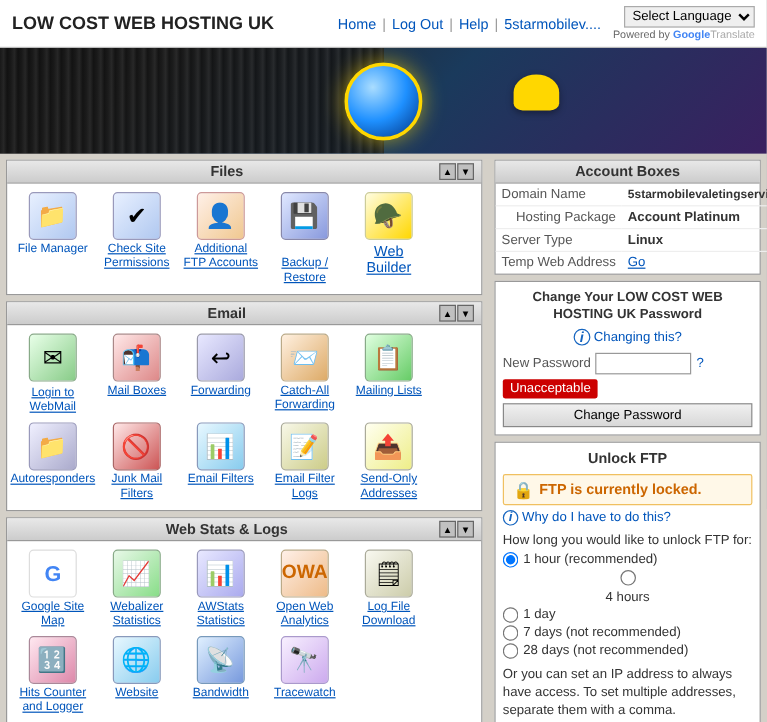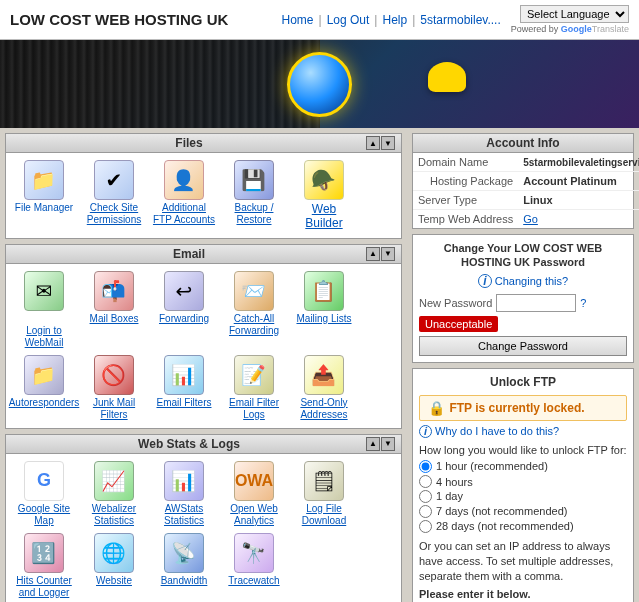--- a/index.html
+++ b/index.html
@@ -57,41 +57,41 @@
         <div style="display:flex;flex-direction:column;align-items:center;width:68px;text-align:center;cursor:pointer;padding:2px;">
           <div style="width:40px;height:40px;background:linear-gradient(135deg,#e8f0ff,#b0c8f0);border:1px solid #99b;border-radius:4px;display:flex;align-items:center;justify-content:center;font-size:20px;">✔</div>
           <span style="font-size:10px;color:#0055bb;text-decoration:underline;margin-top:2px;line-height:1.2;">Check Site Permissions</span>
         </div>
         <div style="display:flex;flex-direction:column;align-items:center;width:68px;text-align:center;cursor:pointer;padding:2px;">
           <div style="width:40px;height:40px;background:linear-gradient(135deg,#fff0e8,#f0c890);border:1px solid #c99;border-radius:4px;display:flex;align-items:center;justify-content:center;font-size:20px;">👤</div>
           <span style="font-size:10px;color:#0055bb;text-decoration:underline;margin-top:2px;line-height:1.2;">Additional FTP Accounts</span>
         </div>
         <div style="display:flex;flex-direction:column;align-items:center;width:68px;text-align:center;cursor:pointer;padding:2px;">
           <div style="width:40px;height:40px;background:linear-gradient(135deg,#e0e8ff,#8899dd);border:1px solid #88a;border-radius:4px;display:flex;align-items:center;justify-content:center;font-size:20px;">💾</div>
-          <span style="font-size:10px;color:#0055bb;text-decoration:underline;margin-top:2px;line-height:1.2;">Backup / Restore</span>
+          <span style="font-size:10px;color:#0055bb;text-decoration:underline;margin-top:14px;line-height:1.2;">Backup / Restore</span>
         </div>
         <div style="display:flex;flex-direction:column;align-items:center;width:68px;text-align:center;cursor:pointer;padding:2px;">
           <div style="width:40px;height:40px;background:linear-gradient(135deg,#fffde0,#ffd700);border:1px solid #cc9;border-radius:4px;display:flex;align-items:center;justify-content:center;font-size:20px;">🪖</div>
           <span style="font-size:12px;color:#0055bb;text-decoration:underline;margin-top:2px;line-height:1.2;">Web Builder</span>
         </div>
       </div>
     </div>
 
     <div style="background:#fff; border:1px solid #999;">
       <div style="background:linear-gradient(to bottom,#e8e8e8,#ccc); border-bottom:1px solid #999; padding:2px 6px; display:flex; align-items:center; justify-content:space-between;">
         <span style="flex:1;text-align:center;font-weight:bold;font-size:12px;color:#333;">Email</span>
         <div style="display:flex;gap:1px;">
           <div style="width:14px;height:14px;background:#c0c0c0;border:1px solid #666;font-size:8px;display:flex;align-items:center;justify-content:center;cursor:pointer;">▲</div>
           <div style="width:14px;height:14px;background:#c0c0c0;border:1px solid #666;font-size:8px;display:flex;align-items:center;justify-content:center;cursor:pointer;">▼</div>
         </div>
       </div>
       <div style="display:flex;flex-wrap:wrap;padding:5px 4px;gap:2px;">
         <div style="display:flex;flex-direction:column;align-items:center;width:68px;text-align:center;cursor:pointer;padding:2px;">
           <div style="width:40px;height:40px;background:linear-gradient(135deg,#e8ffe8,#88cc88);border:1px solid #8a8;border-radius:4px;display:flex;align-items:center;justify-content:center;font-size:20px;">✉</div>
-          <span style="font-size:10px;color:#0055bb;text-decoration:underline;margin-top:14px;line-height:1.2;">Login to WebMail</span>
+          <span style="font-size:10px;color:#0055bb;text-decoration:underline;margin-top:4px;line-height:1.2;">Login to WebMail</span>
         </div>
         <div style="display:flex;flex-direction:column;align-items:center;width:68px;text-align:center;cursor:pointer;padding:2px;">
           <div style="width:40px;height:40px;background:linear-gradient(135deg,#ffe8e8,#dd8888);border:1px solid #a88;border-radius:4px;display:flex;align-items:center;justify-content:center;font-size:20px;">📬</div>
           <span style="font-size:10px;color:#0055bb;text-decoration:underline;margin-top:2px;line-height:1.2;">Mail Boxes</span>
         </div>
         <div style="display:flex;flex-direction:column;align-items:center;width:68px;text-align:center;cursor:pointer;padding:2px;">
           <div style="width:40px;height:40px;background:linear-gradient(135deg,#e8e8ff,#aaaadd);border:1px solid #99a;border-radius:4px;display:flex;align-items:center;justify-content:center;font-size:20px;">↩</div>
           <span style="font-size:10px;color:#0055bb;text-decoration:underline;margin-top:2px;line-height:1.2;">Forwarding</span>
         </div>
         <div style="display:flex;flex-direction:column;align-items:center;width:68px;text-align:center;cursor:pointer;padding:2px;">
@@ -183,21 +183,21 @@
       </div>
 
     </div>
 
   </div>
 
   <div style="width:232px; padding:5px; display:flex; flex-direction:column; gap:5px; flex-shrink:0;">
 
     <div style="background:#fff; border:1px solid #999;">
       <div style="background:linear-gradient(to bottom,#e8e8e8,#ccc); border-bottom:1px solid #999; padding:2px 8px; text-align:center; font-weight:bold; font-size:12px; color:#333;">
-        <span>Account Info</span>
+        <span>Account Boxes</span>
       </div>
       <table style="width:100%;border-collapse:collapse;font-size:11px;">
         <tbody>
             <tr>
           <td style="padding:3px 5px;border-bottom:1px solid #eee;color:#555;white-space:nowrap;">Domain Name</td>
           <td style="padding:3px 5px;border-bottom:1px solid #eee;color:#333;font-weight:bold;font-size:10px;">5starmobilevaletingservices.co.uk</td>
         </tr>
         <tr>
           <td style="padding:3px 5px;border-bottom:1px solid #eee;color:#555;white-space:nowrap;text-align:right;">Hosting Package</td>
           <td style="padding:3px 5px;border-bottom:1px solid #eee;color:#333;font-weight:bold;">Account Platinum</td>
@@ -240,21 +240,21 @@
       <div style="color:#0055bb; font-size:11px; cursor:pointer; margin-bottom:6px; display:flex; align-items:center; gap:3px;">
         <span style="color:#1565C0; font-weight:bold; font-size:11px; border:1px solid #1565C0; border-radius:50%; width:13px; height:13px; display:flex; align-items:center; justify-content:center; font-style:italic;">i</span>
         <span>Why do I have to do this?</span>
       </div>
       <div style="font-size:11px; color:#333; margin-bottom:4px;">How long you would like to unlock FTP for:</div>
       <div style="display:flex; flex-direction:column; gap:2px; margin-bottom:6px;">
         <label style="display:flex; gap:4px; font-size:11px; color:#333; cursor:pointer;">
           <input type="radio" name="ftp_duration" checked="" style="margin: 0px;">
           <span>1 hour (recommended)</span>
         </label>
-        <label style="display:flex; align-items:flex-end; gap:4px; font-size:11px; color:#333; cursor:pointer;">
+        <label style="display:flex; align-items:center; gap:4px; font-size:11px; color:#333; cursor:pointer;flex-direction:column;">
           <input type="radio" name="ftp_duration" style="margin: 0px;">
           <span>4 hours</span>
         </label>
         <label style="display:flex; align-items:center; gap:4px; font-size:11px; color:#333; cursor:pointer;">
           <input type="radio" name="ftp_duration" style="margin: 0px;">
           <span>1 day</span>
         </label>
         <label style="display:flex; align-items:center; gap:4px; font-size:11px; color:#333; cursor:pointer;">
           <input type="radio" name="ftp_duration" style="margin: 0px;">
           <span>7 days (not recommended)</span>

